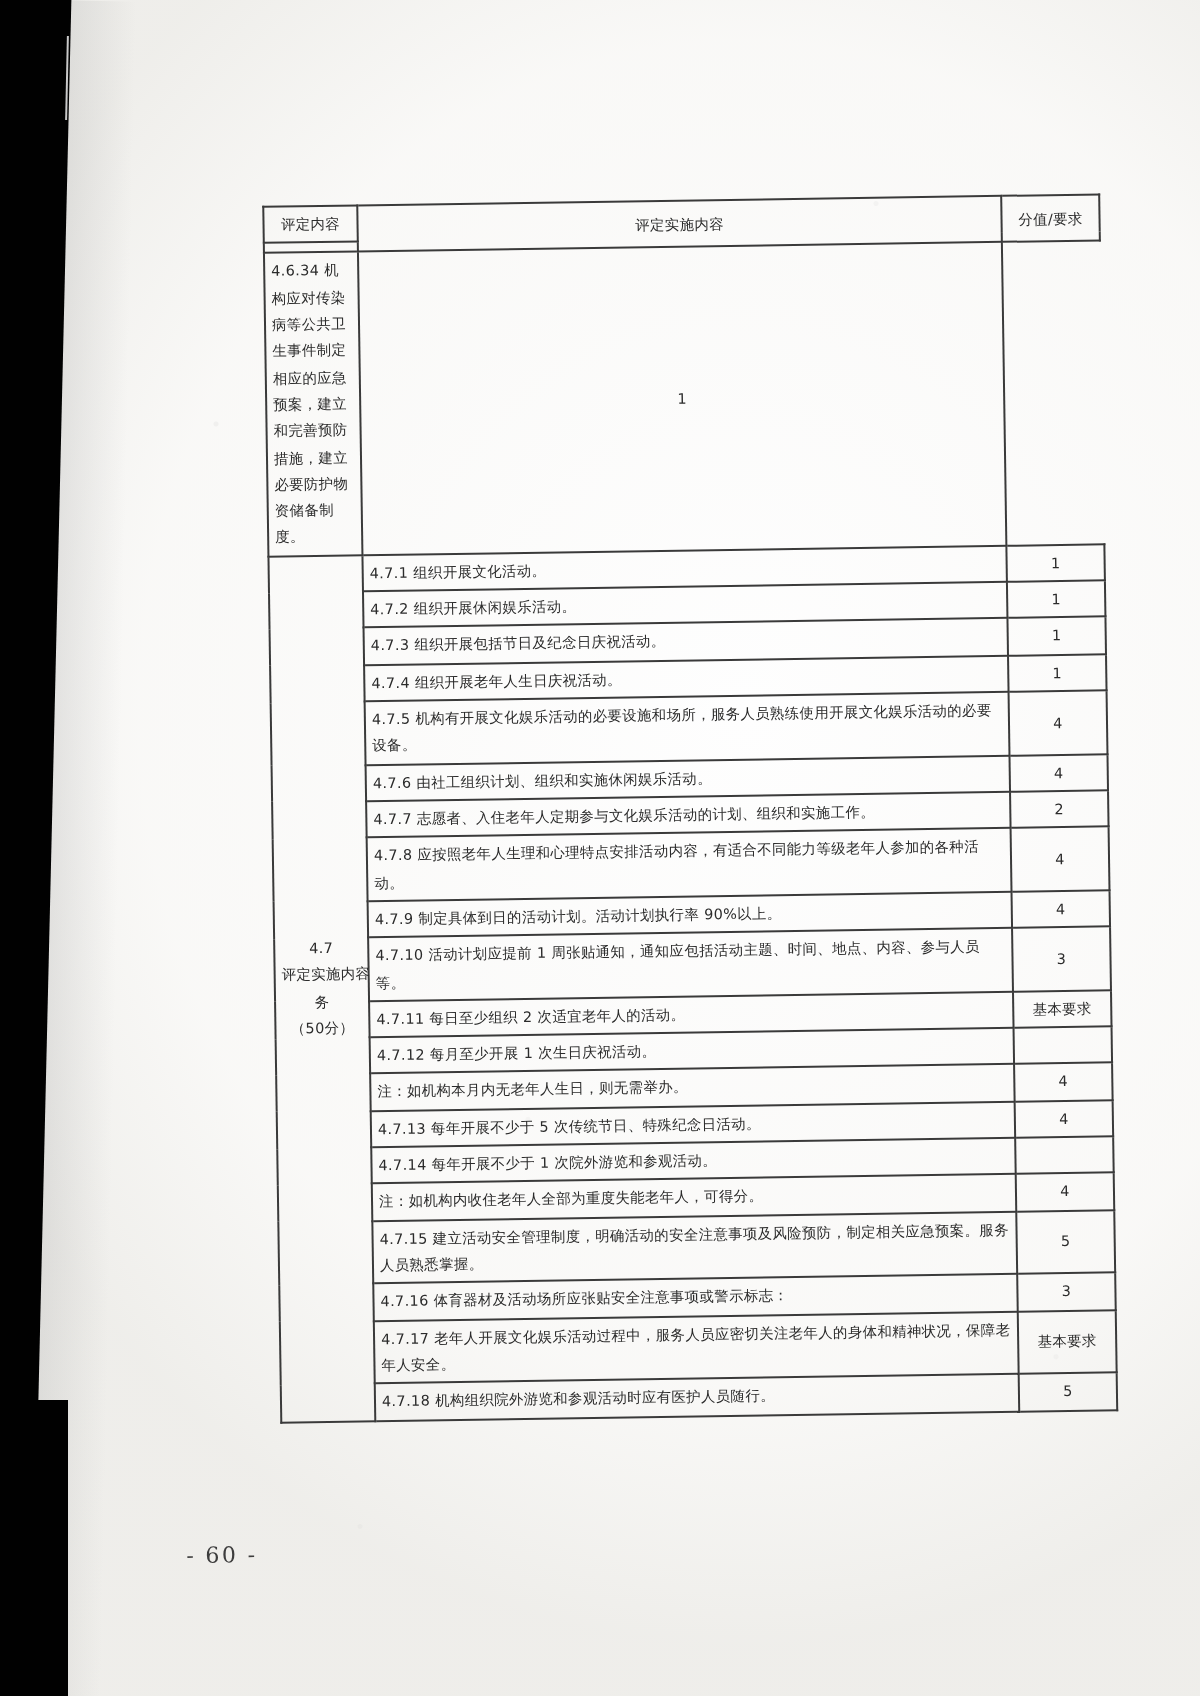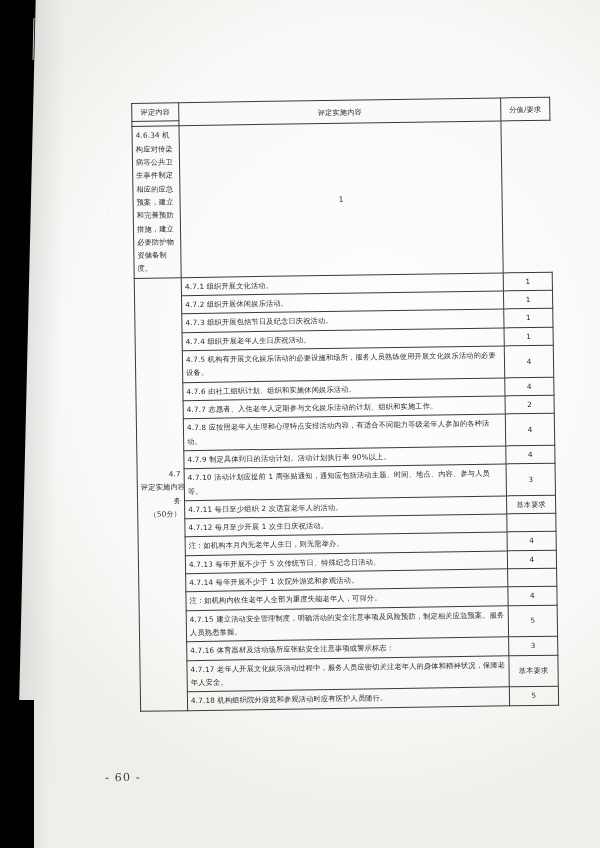--- a/index.html
+++ b/index.html
@@ -109,30 +109,30 @@
   .cell-score {
     text-align: center;
     font-size: 7.6px;
   }
   .cell-score.cn { font-size: 7.1px; letter-spacing: 0.3px; }
   .cat-cell {
     text-align: center;
     line-height: 2.6;
     font-size: 7.4px;
   }
-  .cat-cell div { white-space: nowrap; text-align: right; }
+  .cat-cell div { white-space: nowrap; }
   .note { padding-left: 4px; }
 
   
   .blank-cell { border-top: 1px solid #3a3a3a; }
 
   
   #page-number {
     position: absolute;
-    left: 100px; top: 768px;
+    left: 88px; top: 768px;
     font-size: 11px;
     color: #3d3d3d;
     letter-spacing: 1.2px;
     font-family: "DejaVu Serif", "Liberation Serif", serif;
   }
 
   
   #speckle {
     position: absolute; inset: 0; pointer-events: none; opacity: .5;
     background-image:

